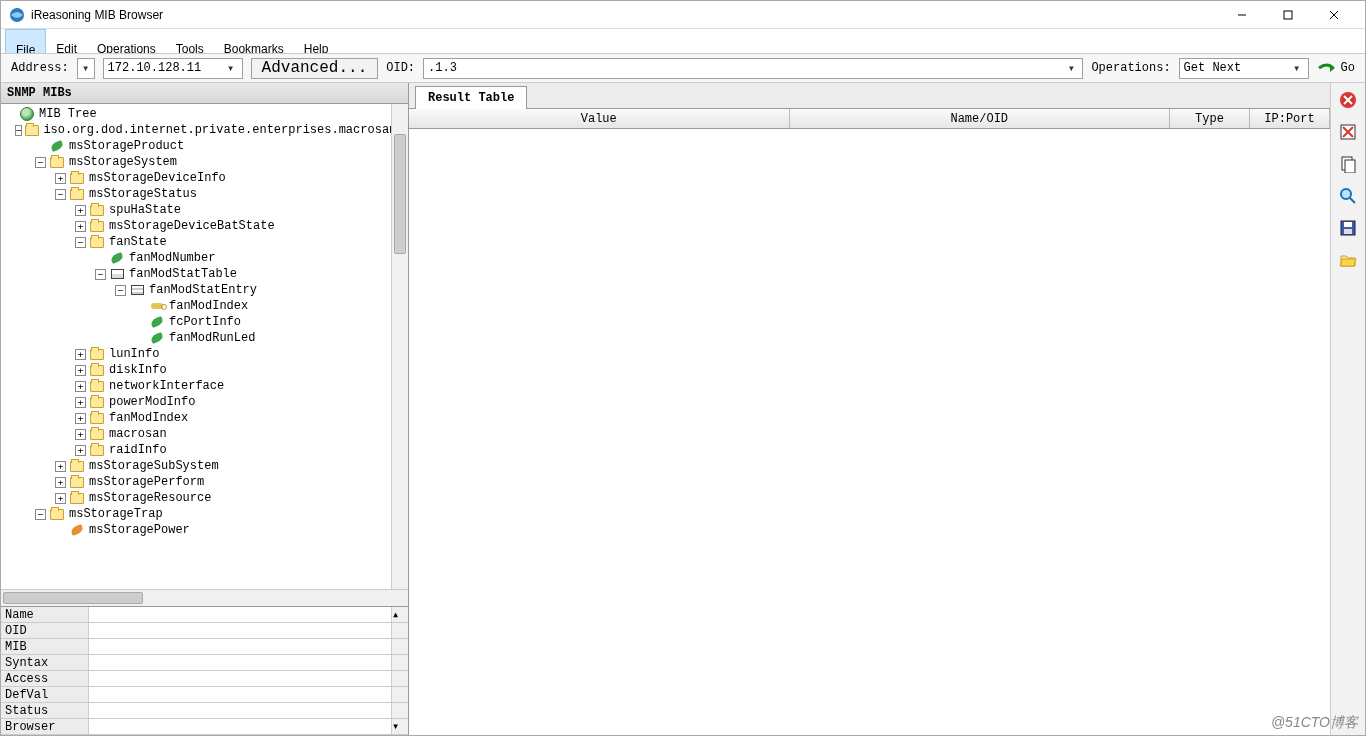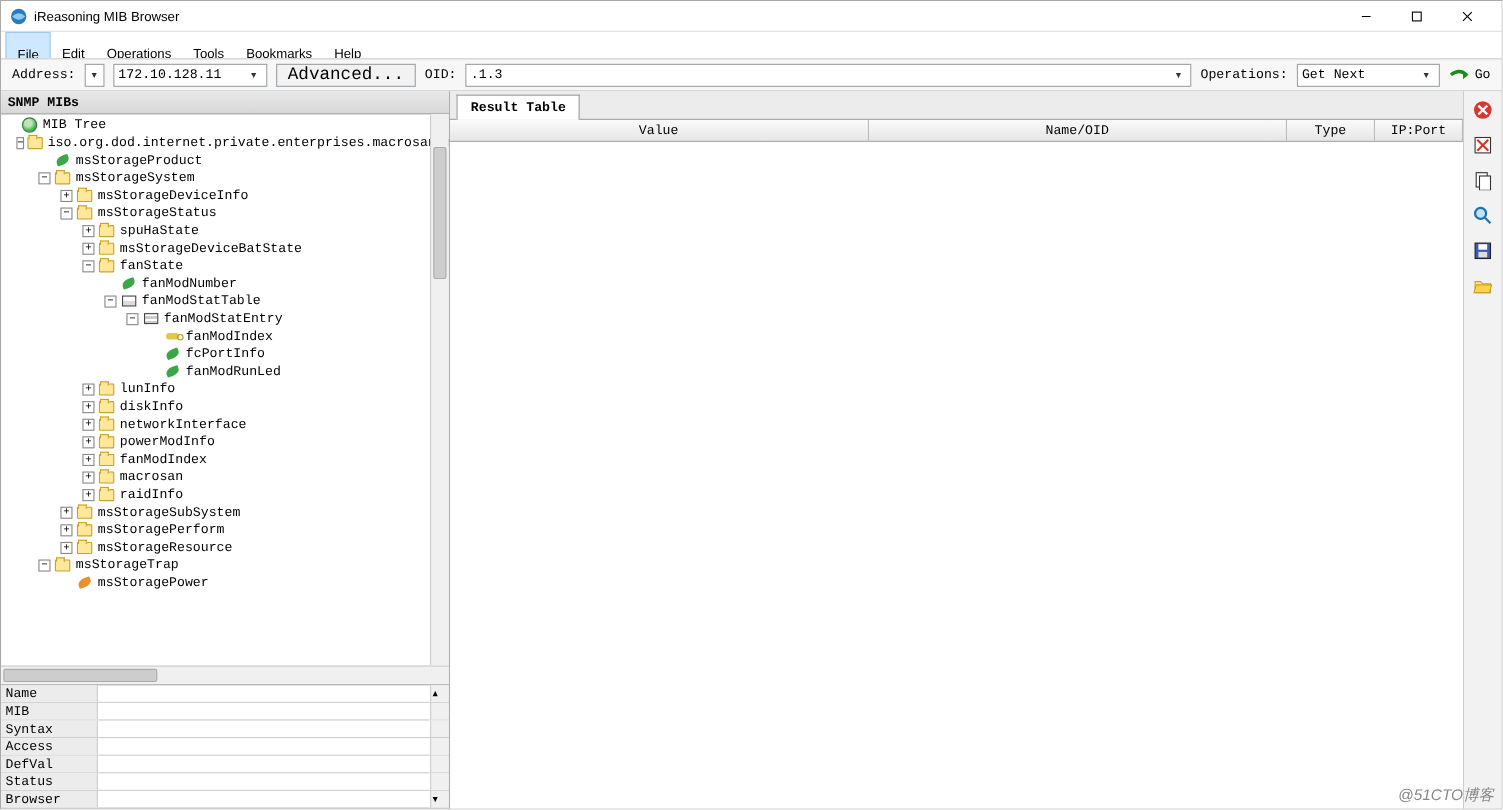--- a/index.html
+++ b/index.html
@@ -363,20 +363,25 @@
           <div class="bthumb"></div>
         </div>
 
       <div class="props">
         <div class="prow">
             <div class="pkey">Name</div>
             <div class="pval"></div>
             <div class="psb">▴</div>
           </div>
         <div class="prow">
+            <div class="pkey">OID</div>
+            <div class="pval"></div>
+            <div class="psb"></div>
+          </div>
+        <div class="prow">
             <div class="pkey">MIB</div>
             <div class="pval"></div>
             <div class="psb"></div>
           </div>
         <div class="prow">
             <div class="pkey">Syntax</div>
             <div class="pval"></div>
             <div class="psb"></div>
           </div>
         <div class="prow">

